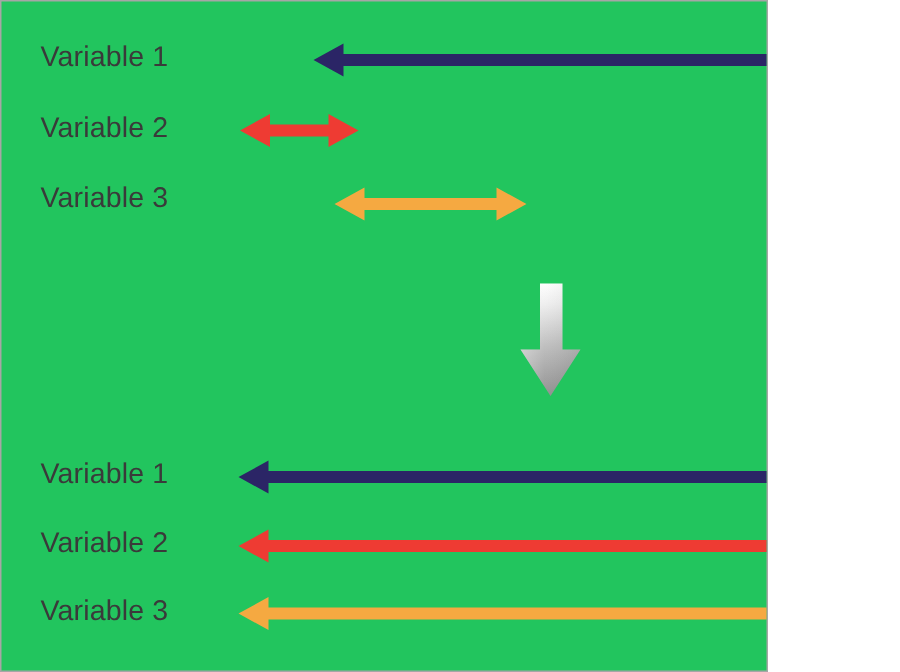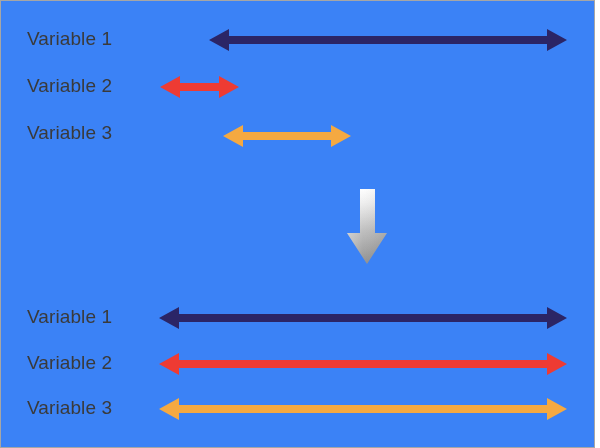--- a/index.html
+++ b/index.html
@@ -6,23 +6,23 @@
   html, body {
     margin: 0;
     padding: 0;
     background: #ffffff;
   }
   body {
     font-family: "Liberation Sans", sans-serif;
   }
   #canvas {
     position: relative;
-    width: 595px;
+    width: 512px;
     height: 448px;
-    background: #3b82f6;
+    background: #22c55e;
     box-sizing: border-box;
     border: 1px solid #a6a6a6;
     overflow: hidden;
   }
   .var-label {
     position: absolute;
     font-family: "Liberation Sans", sans-serif;
     font-size: 19px;
     font-weight: 400;
     color: #3a3a3a;

